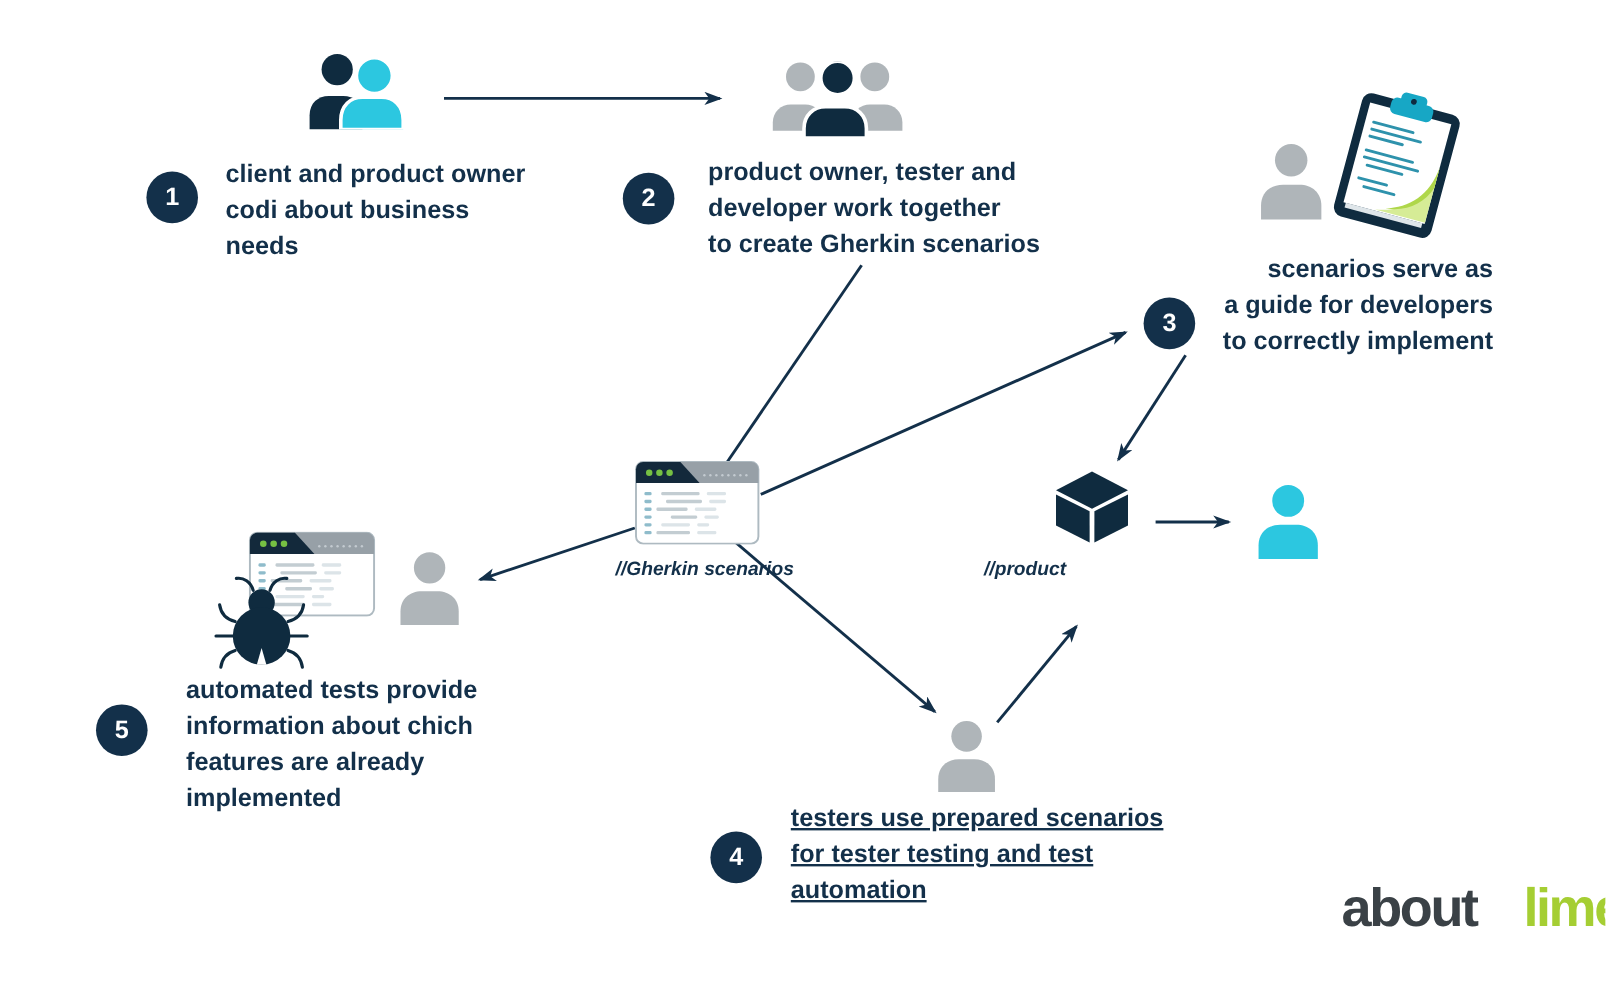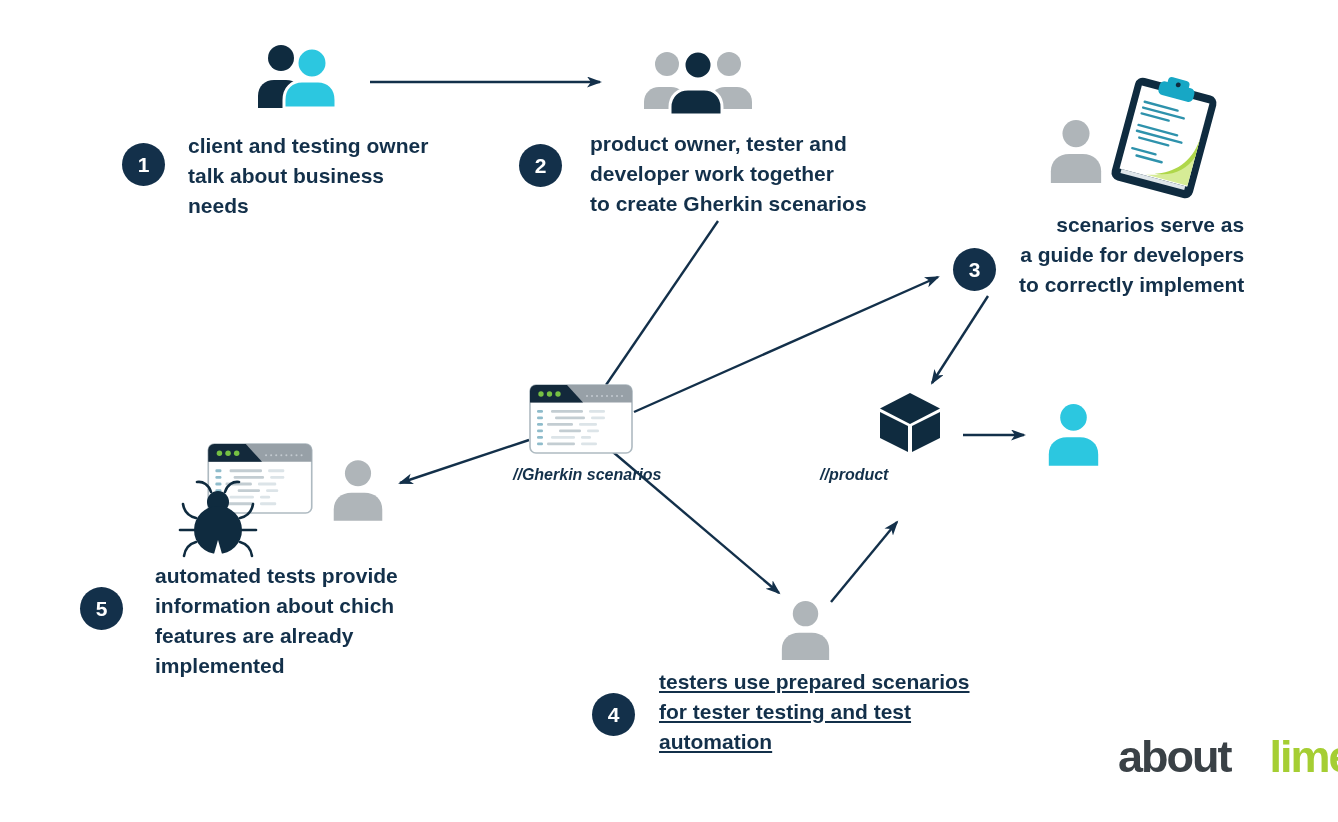--- a/index.html
+++ b/index.html
@@ -260,22 +260,22 @@
     </svg>
   </div>
 
   <div class="badge" style="left:122px;top:143px;">1</div>
   <div class="badge" style="left:519px;top:144px;">2</div>
   <div class="badge" style="left:953px;top:248px;">3</div>
   <div class="badge" style="left:592px;top:693px;">4</div>
   <div class="badge" style="left:80px;top:587px;">5</div>
 
   <div class="step-text" style="left:188px;top:131px;">
-    <div>client and testing owner</div>
-    <div>talk about business</div>
+    <div>client and product owner</div>
+    <div>codi about business</div>
     <div>needs</div>
   </div>
   <div class="step-text" style="left:590px;top:129px;">
     <div>product owner, tester and</div>
     <div>developer work together</div>
     <div>to create Gherkin scenarios</div>
   </div>
   <div class="step-text" style="left:1019px;top:210px;text-align:right;">
     <div>scenarios serve as</div>
     <div>a guide for developers</div>

